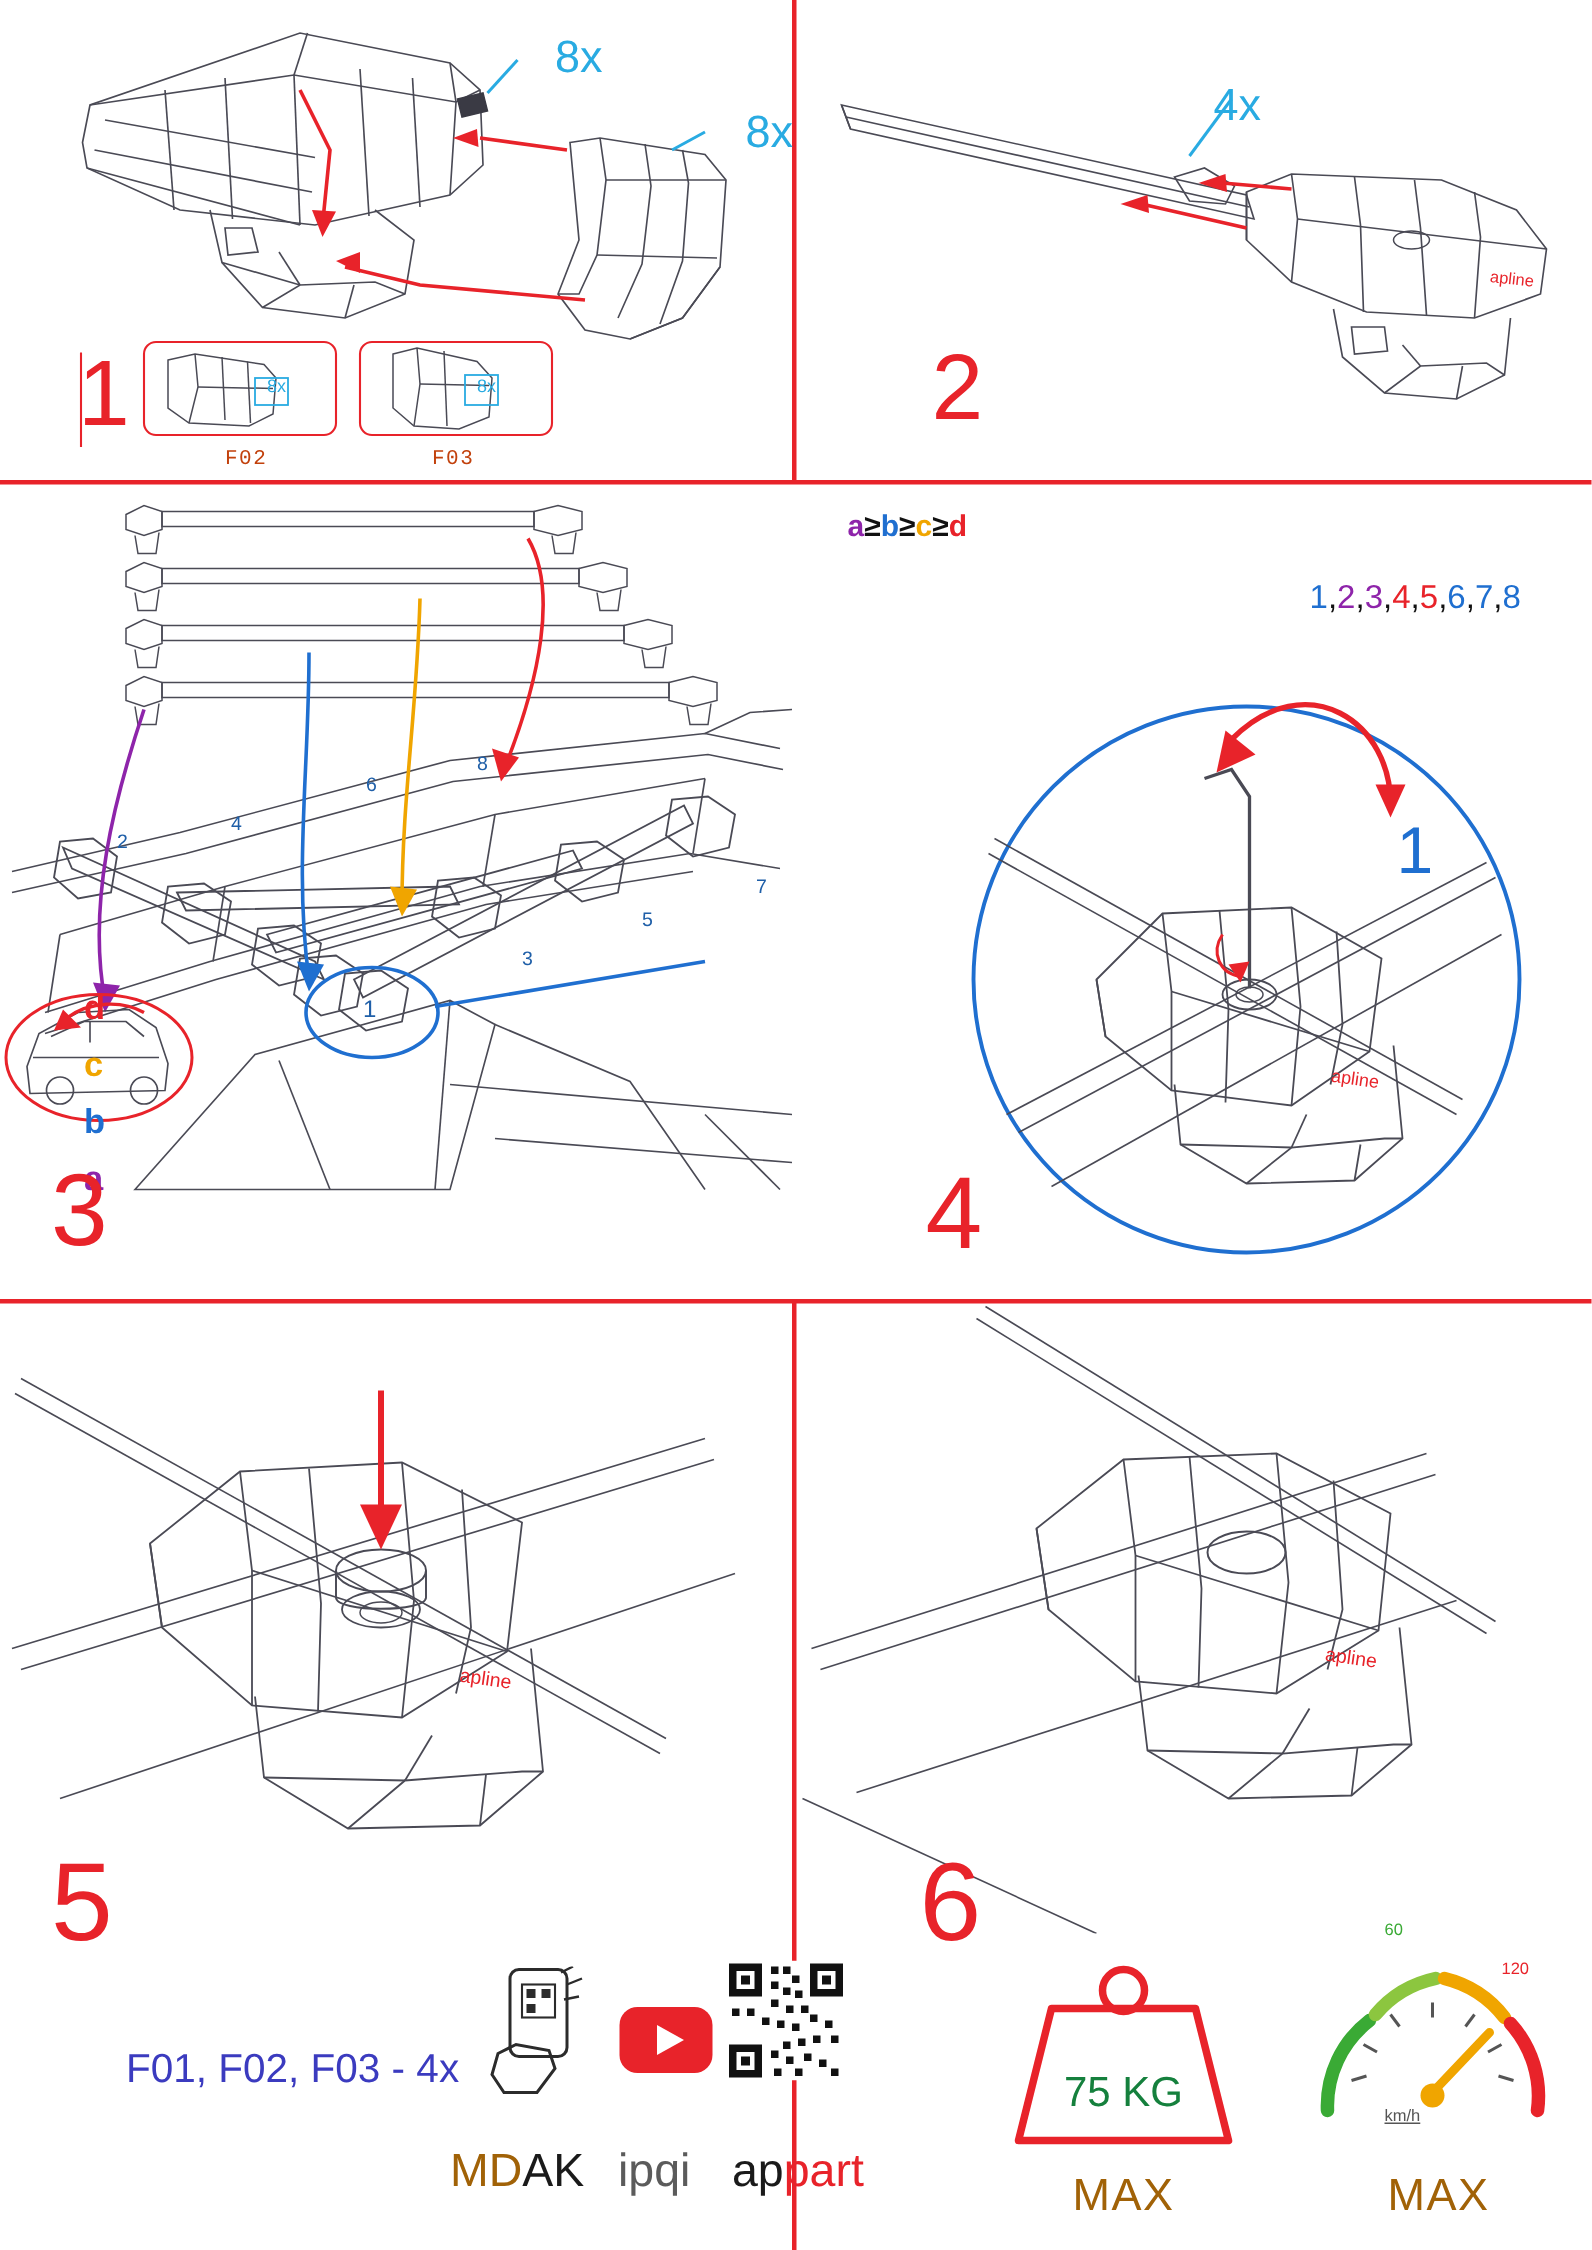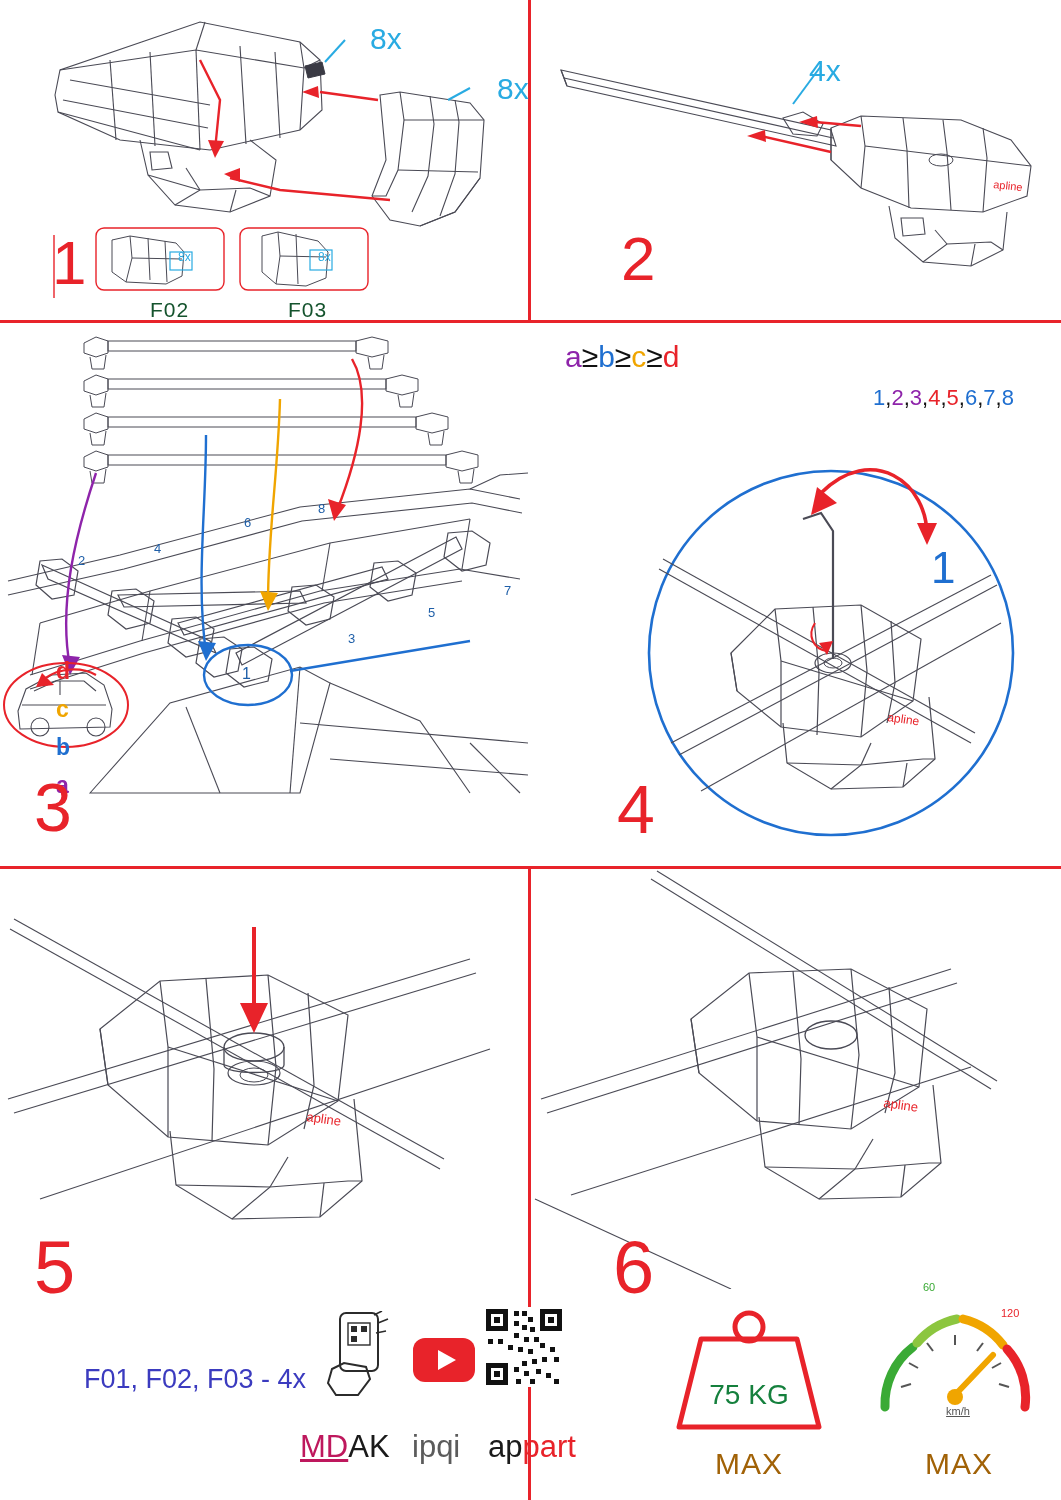--- a/index.html
+++ b/index.html
@@ -5,23 +5,23 @@
   html,body{margin:0;padding:0;background:#ffffff;}
   body{width:1061px;height:1500px;position:relative;font-family:"Liberation Sans",sans-serif;overflow:hidden;}
   .sheet{position:absolute;inset:0;}
   .hr{position:absolute;left:0;width:1061px;height:3px;background:#e8232a;}
   .vr{position:absolute;width:3px;background:#e8232a;}
   .stepnum{position:absolute;font-family:"Liberation Sans",sans-serif;color:#e8232a;font-weight:400;line-height:1;}
   .qty{position:absolute;font-size:30px;color:#29abe2;font-family:"Liberation Sans",sans-serif;}
   svg{display:block;}
   .abs{position:absolute;}
   .label-letter{position:absolute;font-size:23px;font-weight:700;font-family:"Liberation Sans",sans-serif;}
-  .ineq{position:absolute;font-size:30px;font-weight:400;font-family:"Liberation Sans",sans-serif;}
+  .ineq{position:absolute;font-size:20px;font-weight:700;font-family:"Liberation Sans",sans-serif;}
   .numlist{position:absolute;font-size:22px;font-family:"Liberation Sans",sans-serif;}
-  .boxlabel{position:absolute;font-size:21px;color:#14532d;font-family:Liberation Sans, sans-serif;letter-spacing:1px;}
+  .boxlabel{position:absolute;font-size:14px;color:#c2410c;font-family:Liberation Mono, monospace;letter-spacing:1px;}
   .brandrow{position:absolute;font-size:31px;font-family:"Liberation Sans",sans-serif;color:#1a1a1a;}
   .partcodes{position:absolute;font-size:27px;color:#3b3bbf;font-family:"Liberation Sans",sans-serif;}
   .maxtext{position:absolute;font-size:30px;color:#a16207;font-family:"Liberation Sans",sans-serif;letter-spacing:1px;}
   .kg{position:absolute;font-size:28px;color:#15803d;font-family:"Liberation Sans",sans-serif;}
   .kmh{position:absolute;font-size:11px;color:#555;font-family:"Liberation Sans",sans-serif;}
   .spd{position:absolute;font-size:11px;font-family:"Liberation Sans",sans-serif;}
   .marker{position:absolute;font-size:13px;color:#1f5fa8;font-family:"Liberation Sans",sans-serif;}
   .circlenum{position:absolute;font-size:16px;color:#1f5fa8;font-family:"Liberation Sans",sans-serif;}
   .bignum1{position:absolute;font-size:44px;color:#1f6fd0;font-family:"Liberation Sans",sans-serif;}
 </style>
@@ -426,21 +426,21 @@
         </g>
         <g fill="#111111">
           <rect x="10" y="10" width="6" height="6"></rect>
             <rect x="64" y="10" width="6" height="6"></rect>
             <rect x="10" y="64" width="6" height="6"></rect>
         </g>
       </svg>
     </div>
 
     <div class="brandrow" style="left:300px;top:560px;">
-      <span style="color:#be185d;text-decoration:underline;">MD</span><span style="color:#1a1a1a;">AK</span>
+      <span style="color:#a16207;">MD</span><span style="color:#1a1a1a;">AK</span>
     </div>
     <div class="brandrow" style="left:412px;top:560px;color:#5b5b5b;">ipqi</div>
     <div class="brandrow" style="left:488px;top:560px;">
       <span style="color:#1a1a1a;">ap</span><span style="color:#e8232a;">part</span>
     </div>
   </div>
 
   <div class="abs" style="left:531px;top:869px;width:530px;height:631px;">
     <svg width="530" height="420" viewBox="0 0 530 420">
       <g fill="none" stroke="#4a4a55" stroke-width="1.1">
@@ -493,17 +493,17 @@
             <path d="M118 54 L112 62"></path>
             <path d="M136 74 L127 79"></path>
           <path d="M144 98 L134 95"></path>
         </g>
         <path d="M90 106 L128 66" stroke="#f0a500" stroke-width="6" stroke-linecap="round"></path>
         <circle cx="90" cy="108" r="8" fill="#f0a500"></circle>
       </svg>
     </div>
     <div class="spd" style="left:352px;top:412px;color:#3aaa35;margin-left:40px;">60</div>
     <div class="spd" style="left:470px;top:438px;color:#e8232a;">120</div>
-    <div class="kmh" style="left:392px;top:536px;width:70px;text-align:center;text-decoration:underline;">km/h</div>
+    <div class="kmh" style="left:392px;top:536px;width:70px;text-decoration:underline;">km/h</div>
     <div class="maxtext" style="left:358px;top:578px;width:140px;text-align:center;">MAX</div>
   </div>
 
 </div>
 
 </body></html>

